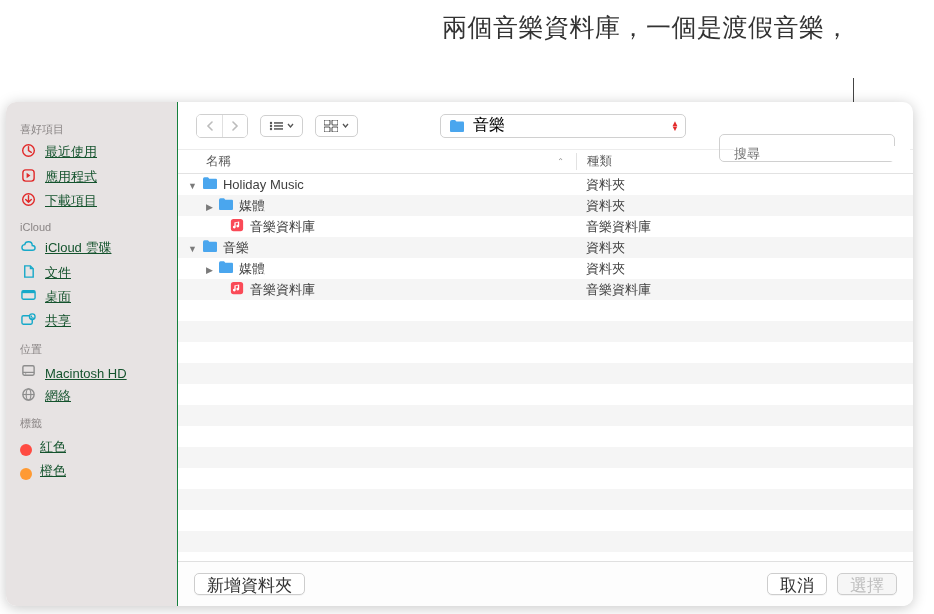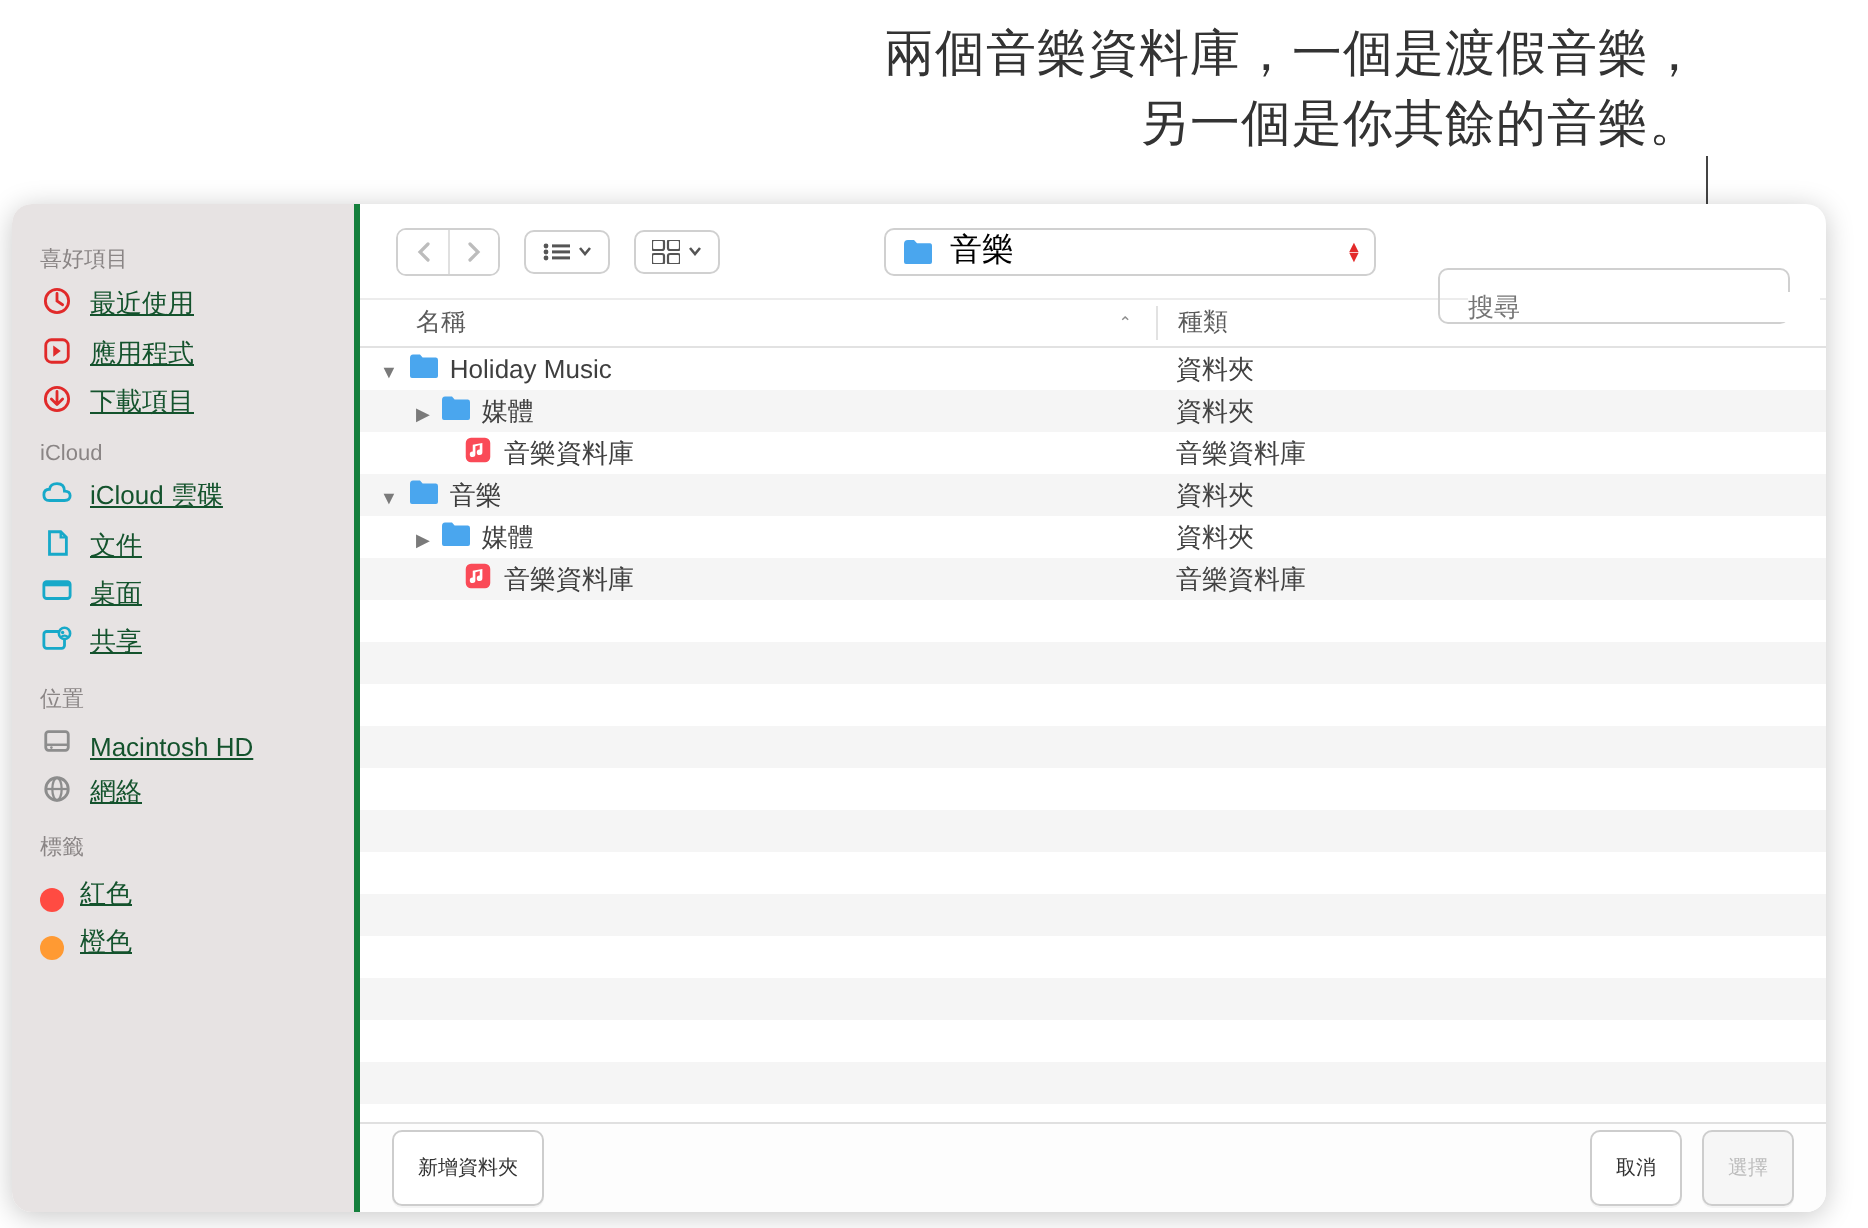--- a/index.html
+++ b/index.html
@@ -58,21 +58,21 @@
 }
 .sb-item svg, .sb-item .tag-dot { flex-shrink: 0; }
 .sb-item .tag-dot {
   width: 12px; height: 12px; border-radius: 50%;
 }
 
 .main {
   flex: 1;
   display: flex;
   flex-direction: column;
-  border-left: 3px solid #15803d;
+  border-left: 1px solid #15803d;
 }
 
 .toolbar {
   height: 48px;
   display: flex;
   align-items: center;
   gap: 12px;
   padding: 0 18px;
   border-bottom: 1px solid #ececec;
 }
@@ -180,43 +180,42 @@
 .footer {
   height: 45px;
   border-top: 1px solid #e0e0e0;
   display: flex;
   align-items: center;
   padding: 0 16px;
   gap: 10px;
   background: #fdfdfd;
 }
 .btn {
-  height: 38px;
+  height: 22px;
   padding: 0 12px;
-  font-size: 10px;
+  font-size: 17px;
   border: 1px solid #cdcdcd;
   border-radius: 5px;
   background: #fff;
   color: #333;
   box-shadow: 0 1px 0 rgba(0,0,0,0.04);
 }
 .btn.disabled { color: #bdbdbd; background: #f6f6f6; }
 .spacer { flex: 1; }
 
 .callout-bracket {
   position: absolute;
   border-right: 1px solid #444;
 }
 </style>
 </head>
 <body>
 
 <div class="annotation">
   <div>兩個音樂資料庫，一個是渡假音樂，</div>
-  <div>另一個是你其餘的音樂。</div>
 </div>
 
 <div class="callout-line" style="top:78px; right:80px; height:170px; width:0;"></div>
 <div style="position:absolute; top:248px; right:80px; width:14px; height:0; border-top:1px solid #444;"></div>
 <div class="callout-bracket" style="top:202px; left:841px; height:65px; width:0;"></div>
 <div style="position:absolute; top:202px; left:834px; width:7px; border-top:1px solid #444;"></div>
 <div style="position:absolute; top:267px; left:834px; width:7px; border-top:1px solid #444;"></div>
 <div class="callout-bracket" style="top:275px; left:841px; height:75px; width:0;"></div>
 <div style="position:absolute; top:275px; left:834px; width:7px; border-top:1px solid #444;"></div>
 <div style="position:absolute; top:350px; left:834px; width:7px; border-top:1px solid #444;"></div>

